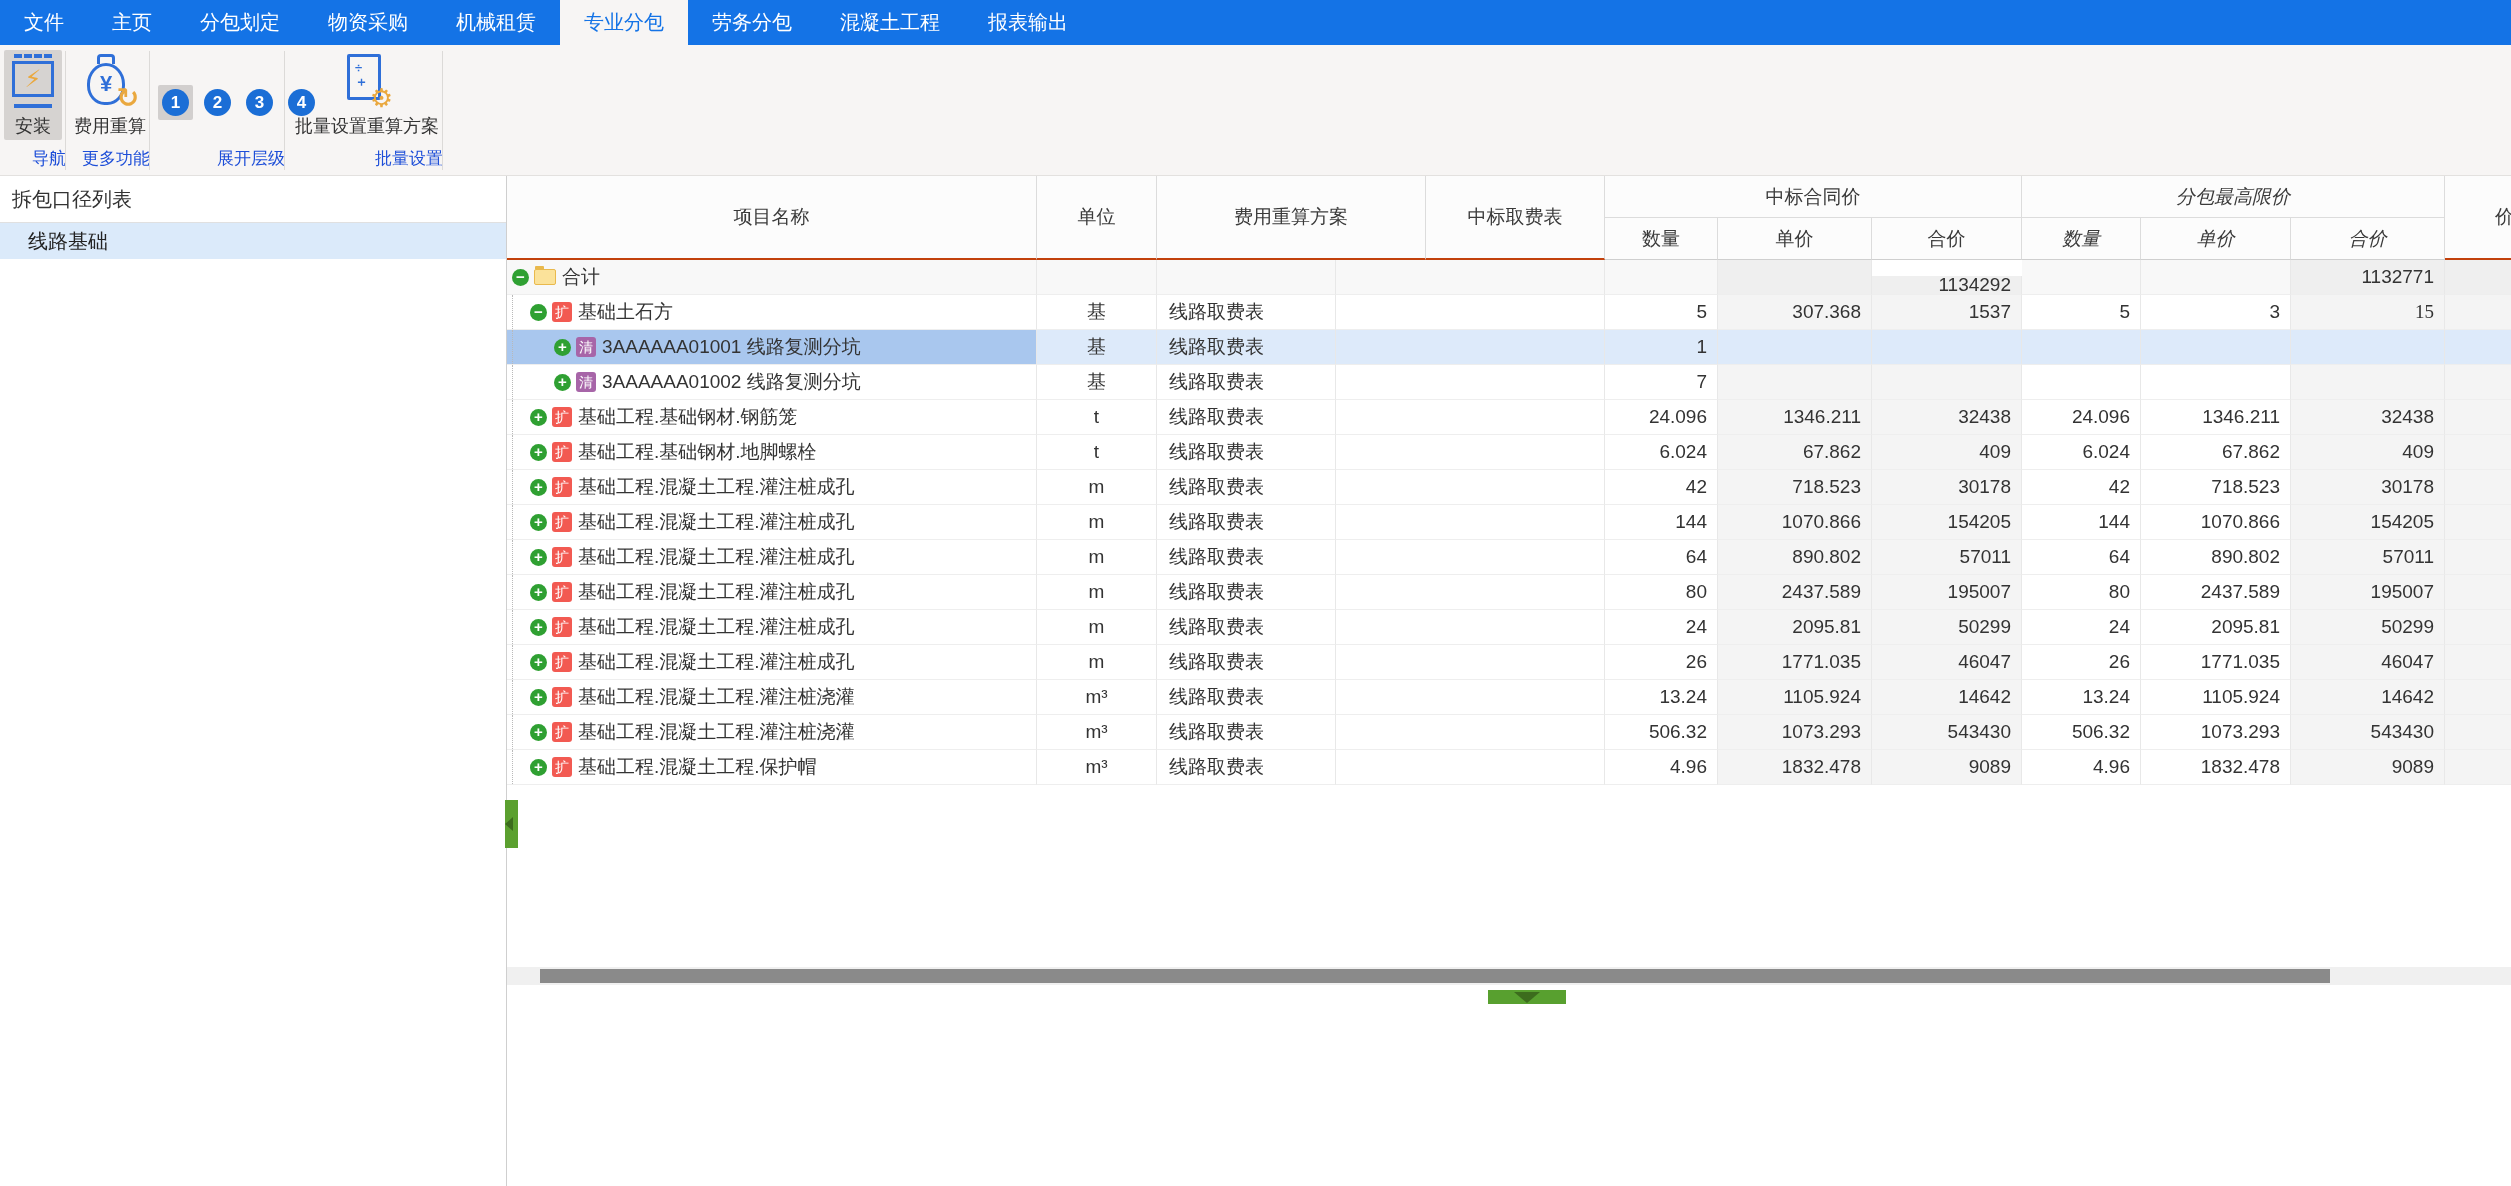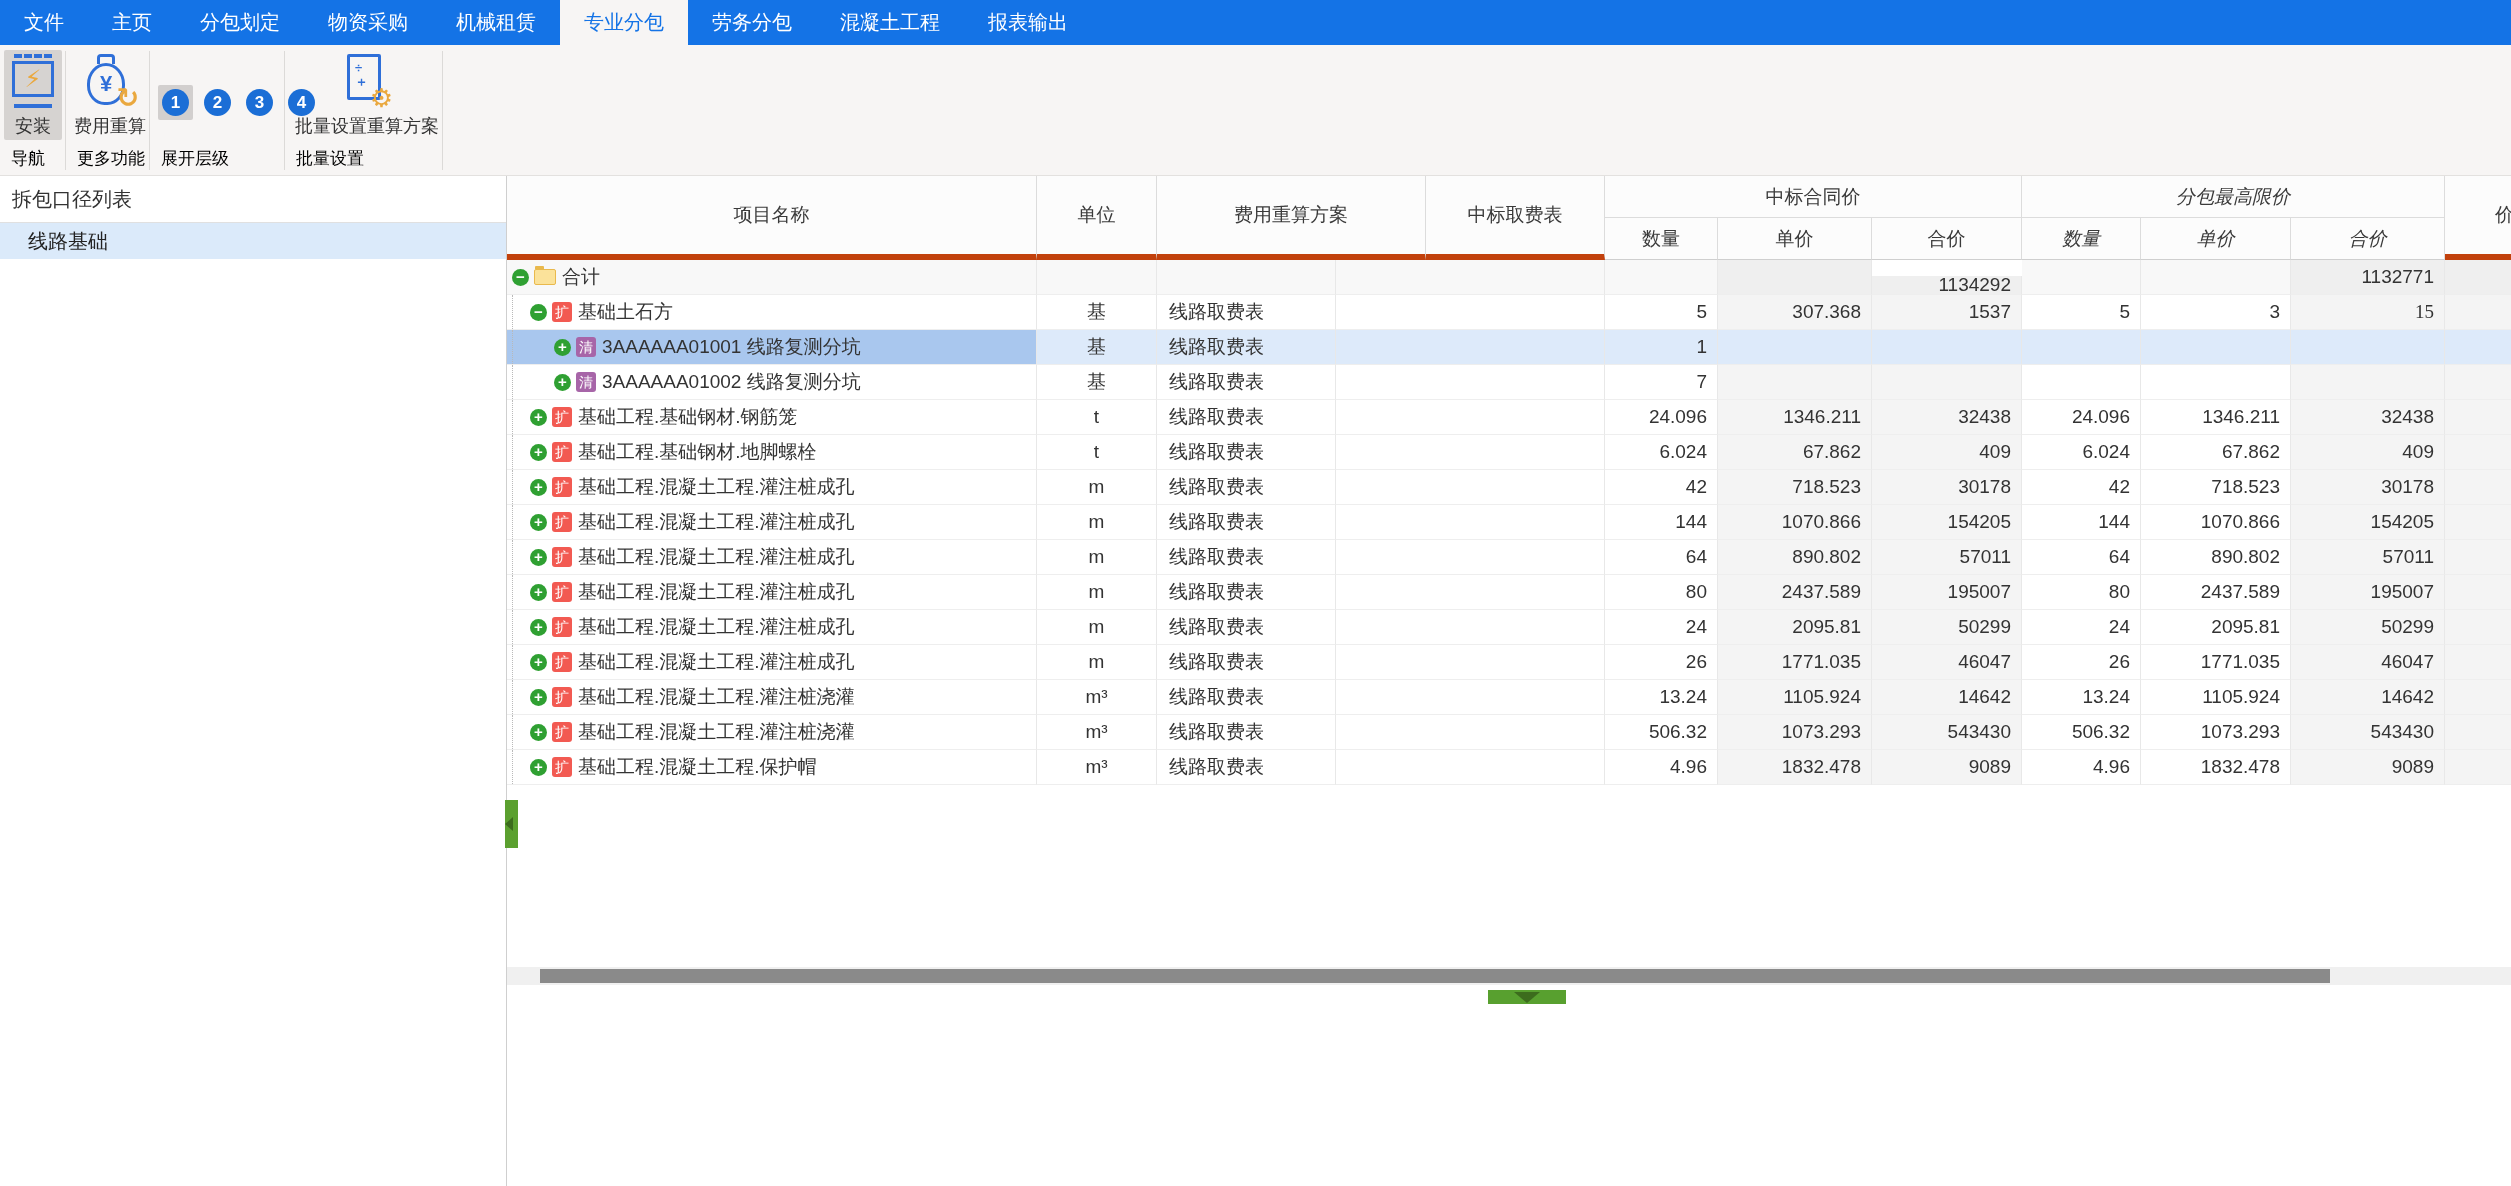--- a/index.html
+++ b/index.html
@@ -11,21 +11,21 @@
   .menubar { position:absolute; left:0; top:0; width:100%; height:45px; background:#1473e6;
     display:flex; align-items:stretch; }
   .menutab { color:#fff; font-size:20px; padding:0 24px; display:flex; align-items:center; cursor:default; }
   .menutab.active { background:#f7f5f4; color:#1473e6; }
 
   
   .ribbon { position:absolute; left:0; top:45px; width:100%; height:131px; background:#f7f5f4;
     border-bottom:1px solid #e3e1df; }
   .rgroup { position:absolute; top:0; height:131px; }
   .rgroup .gsep { position:absolute; right:0; top:6px; bottom:6px; width:1px; background:#dcdad8; }
-  .glabel { position:absolute; bottom:6px; left:11px; right:0; text-align:left; font-size:17px; color:#000000; }
+  .glabel { position:absolute; bottom:6px; left:11px; right:0; text-align:right; font-size:17px; color:#1d4ed8; }
   .bigbtn { position:absolute; top:5px; left:4px; display:flex; flex-direction:column; align-items:center;
     padding:4px 6px 2px 6px; border-radius:2px; }
   .bigbtn.selected { background:#d6d3d1; }
   .bigbtn .blabel { font-size:18px; color:#333; margin-top:4px; white-space:nowrap; }
 
   .icon-monitor { width:46px; height:56px; position:relative; }
   .icon-monitor .dashes { position:absolute; top:0; left:4px; width:38px; border-top:4px dashed #2f6fd8; }
   .icon-monitor .scr { position:absolute; top:7px; left:2px; width:42px; height:36px; border:3px solid #2f6fd8; background:transparent;
     display:flex; align-items:center; justify-content:center; color:#eaa83e; font-size:24px; }
   .icon-monitor .base { position:absolute; bottom:2px; left:4px; width:38px; border-top:4px solid #2f6fd8; }
@@ -52,21 +52,21 @@
   .sidebar { position:absolute; left:0; top:176px; width:506px; bottom:0; background:#fff; }
   .sidebar .sb-title { height:47px; line-height:47px; padding-left:12px; font-size:20px; color:#333;
     border-bottom:1px solid #e0e0e0; background:#fff; }
   .sidebar .sb-item { height:36px; line-height:36px; padding-left:28px; font-size:20px; color:#222; }
   .sidebar .sb-item.selected { background:#dbeafa; }
   .vdivider { position:absolute; left:506px; top:176px; width:1px; bottom:0; background:#cfcfcf; }
 
   
   .content { position:absolute; left:507px; top:176px; width:2004px; height:810px; overflow:hidden; background:#fff; }
   .thead { display:flex; height:84px; background:#fcfcfc; font-size:19px; color:#3a3a3a; }
-  .hcol { border-right:1px solid #dcdcdc; border-bottom:6px solid #c2410c; display:flex; align-items:center; justify-content:center; flex:none; }
+  .hcol { border-right:1px solid #dcdcdc; border-bottom:2px solid #c2410c; display:flex; align-items:center; justify-content:center; flex:none; }
   .hgroup { flex:none; display:flex; flex-direction:column; border-right:0; }
   .hgroup .gtop { height:42px; display:flex; align-items:center; justify-content:center; border-bottom:1px solid #dcdcdc; border-right:1px solid #dcdcdc; }
   .hgroup .gsub { height:42px; display:flex; }
   .hgroup .gsub .hcol { height:42px; }
 
   .trow { display:flex; height:35px; font-size:19px; }
   .cell { flex:none; border-right:1px solid #e8e8e8; border-bottom:1px solid #eeeeee; display:flex; align-items:center;
     overflow:hidden; white-space:nowrap; background:#fff; }
   .cell.num { justify-content:flex-end; padding-right:10px; }
   .cell.ctr { justify-content:center; }

